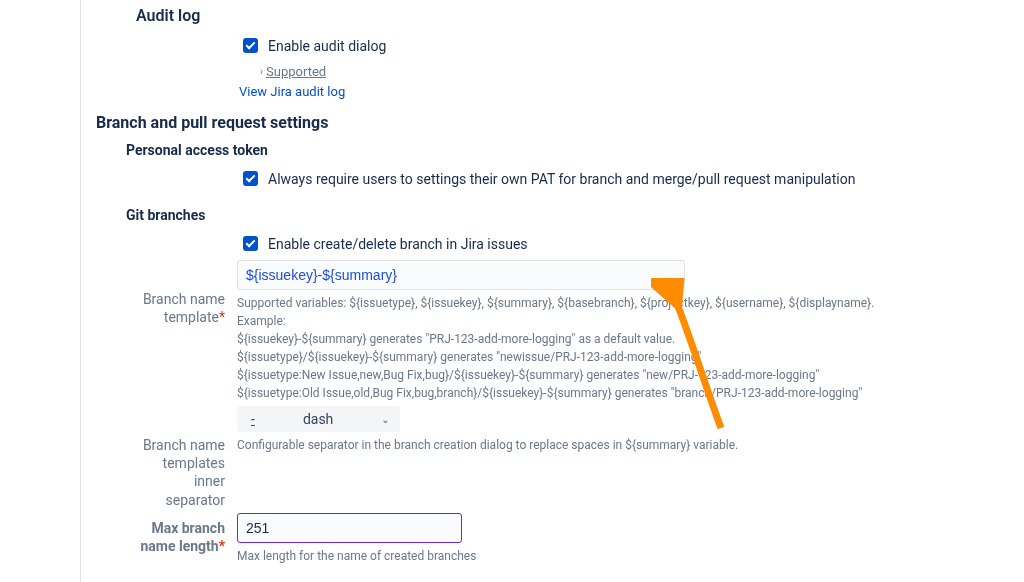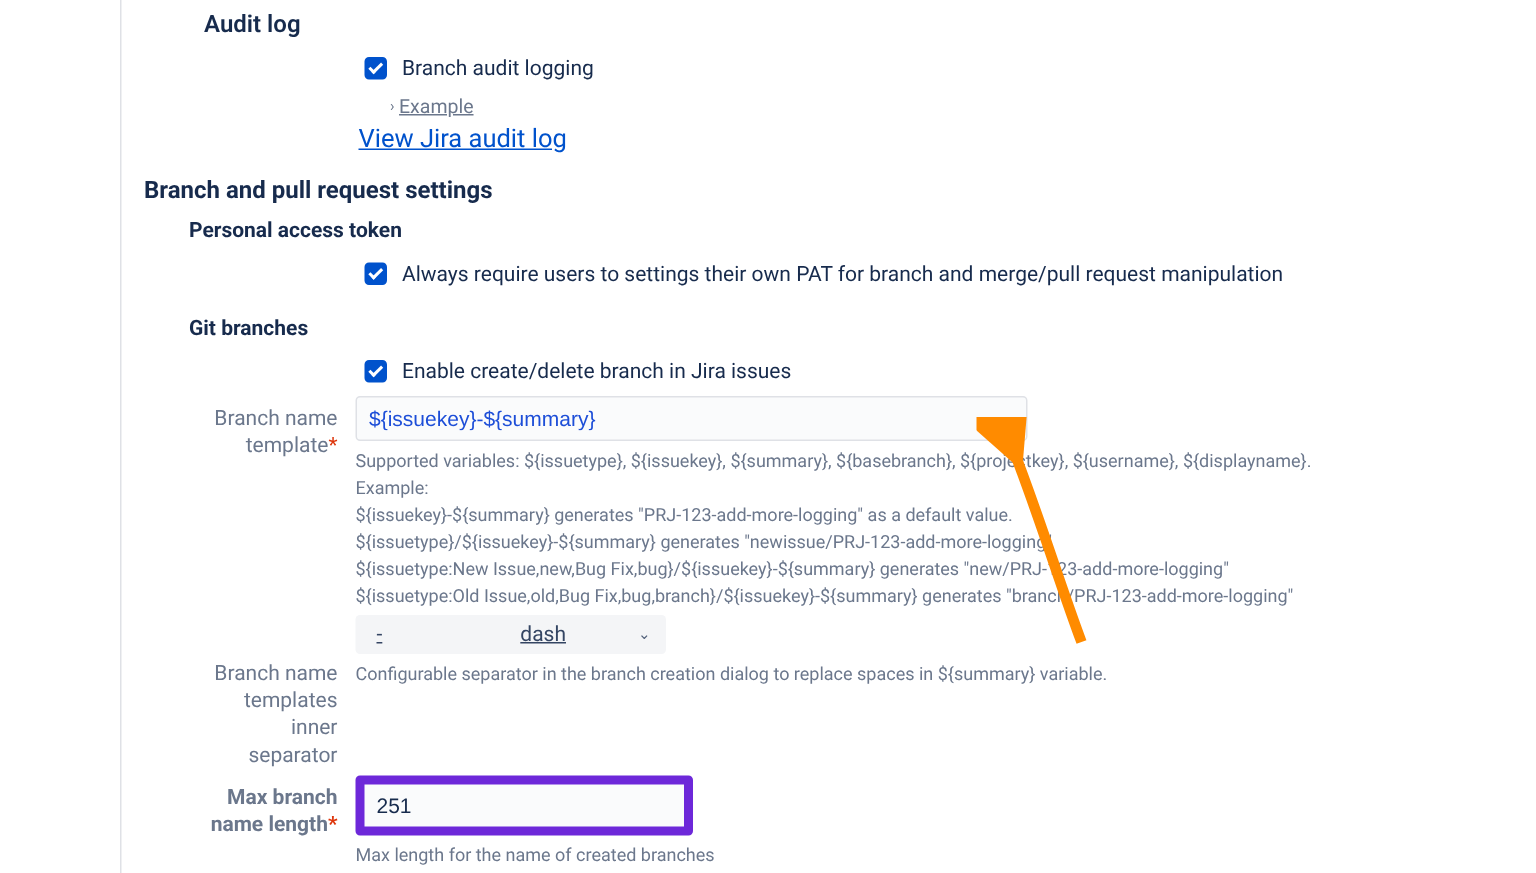--- a/index.html
+++ b/index.html
@@ -62,36 +62,36 @@
       content: "";
       position: absolute;
       left: 3px;
       top: 0px;
       width: 3px;
       height: 7px;
       border: solid #fff;
       border-width: 0 2px 2px 0;
       transform: rotate(45deg);
     }
-    .link { color: #0052CC; text-decoration: underline; font-size: 17px; cursor: pointer; }
+    .link { color: #0052CC; font-size: 13px; cursor: pointer; }
     .adv-link { color:#6B778C; font-size: 13px; cursor:pointer; display:inline-flex; align-items:center; gap:3px;}
     .adv-link .caret { font-size: 10px; }
     .adv-link .txt { text-decoration: underline;}
     .text-input {
       width: 448px;
       border: 1px solid #dfe1e6;
       border-radius: 3px;
       padding: 6px 8px;
       font-size: 14px;
       background: #fafbfc;
       color:#1d4ed8;
     }
     .num-input {
       width: 225px;
-      border: 6px solid #6d28d9;
+      border: 1px solid #6d28d9;
       border-radius: 3px;
       padding: 6px 8px;
       font-size: 14px;
       background: #fafbfc;
       color:#172B4D;
     }
     .help {
       font-size: 12px;
       color: #6B778C;
       line-height: 1.5;
@@ -102,21 +102,21 @@
       align-items:center;
       background:#f4f5f7;
       border-radius:3px;
       border:none;
       gap: 48px;
       padding: 5px 10px 5px 14px;
       color:#344563;
       cursor:pointer;
     }
     .sep-select .dashchar { text-decoration: underline;}
-    .sep-select .dashword { text-decoration: underline; margin-left: 44px;}
+    .sep-select .dashword { }
     .sep-caret{ font-size:10px; color:#505F79;}
     .arrow {
       position: absolute;
       left: 570px;
       top: 278px;
       width: 130px;
       height: 160px;
       pointer-events: none;
     }
     .subindent { padding-left: 21px; margin-bottom:4px;}
@@ -124,26 +124,26 @@
 </head>
 <body>
 
 <div class="page">
 
   <h2>Audit log</h2>
 
   <div class="indent-controls">
     <div class="checkbox-row">
       <input type="checkbox" checked="" style="">
-      <span>Branch audit logging</span>
+      <span>Enable audit dialog</span>
     </div>
     <div class="subindent">
       <span class="adv-link">
         <span class="caret">›</span>
-        <span class="txt">Example</span>
+        <span class="txt">Supported</span>
       </span>
     </div>
     <a class="link">View Jira audit log</a>
   </div>
 
   <h3 style="margin-left:-40px;">Branch and pull request settings</h3>
 
   <h4 style="margin-left:-10px;">Personal access token</h4>
   <div class="indent-controls">
     <div class="checkbox-row">
@@ -154,21 +154,21 @@
 
   <h4 style="margin-left:-10px; margin-top:18px;">Git branches</h4>
   <div class="indent-controls">
     <div class="checkbox-row">
       <input type="checkbox" checked="" style="">
       <span>Enable create/delete branch in Jira issues</span>
     </div>
   </div>
 
   <div class="row">
-    <div class="fieldlabel" style="width:101px;">
+    <div class="fieldlabel" style="width:101px;margin-top:24px;">
       <span>Branch name template</span><span class="req">*</span>
     </div>
     <div class="fieldvalue">
       <input type="text" class="text-input" value="${issuekey}-${summary}" style="">
       <div class="help">
         <div>Supported variables: ${issuetype}, ${issuekey}, ${summary}, ${basebranch}, ${projectkey}, ${username}, ${displayname}.</div>
         <div>Example:</div>
         <div>${issuekey}-${summary} generates "PRJ-123-add-more-logging" as a default value.</div>
         <div>${issuetype}/${issuekey}-${summary} generates "newissue/PRJ-123-add-more-logging"</div>
         <div>${issuetype:New Issue,new,Bug Fix,bug}/${issuekey}-${summary} generates "new/PRJ-123-add-more-logging"</div>

